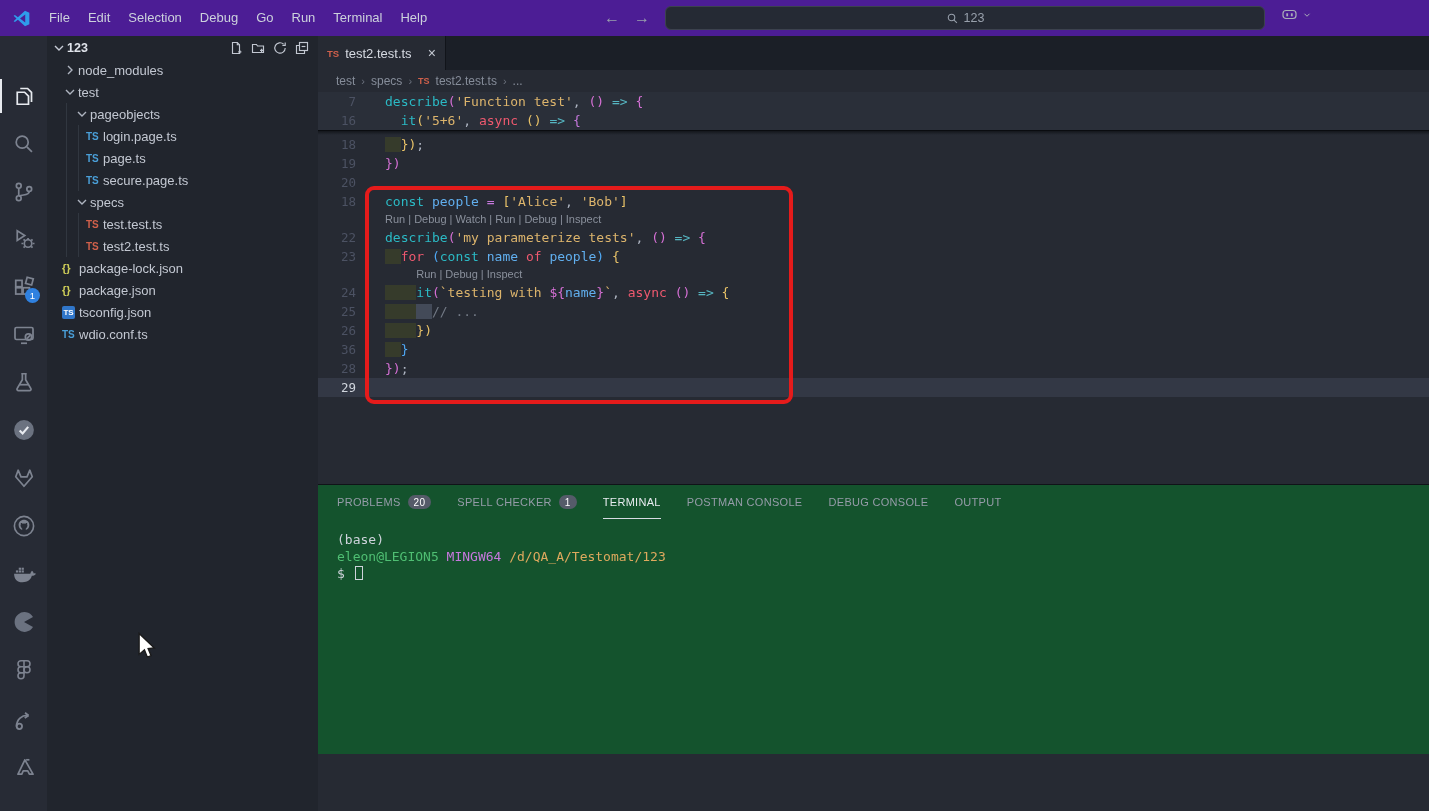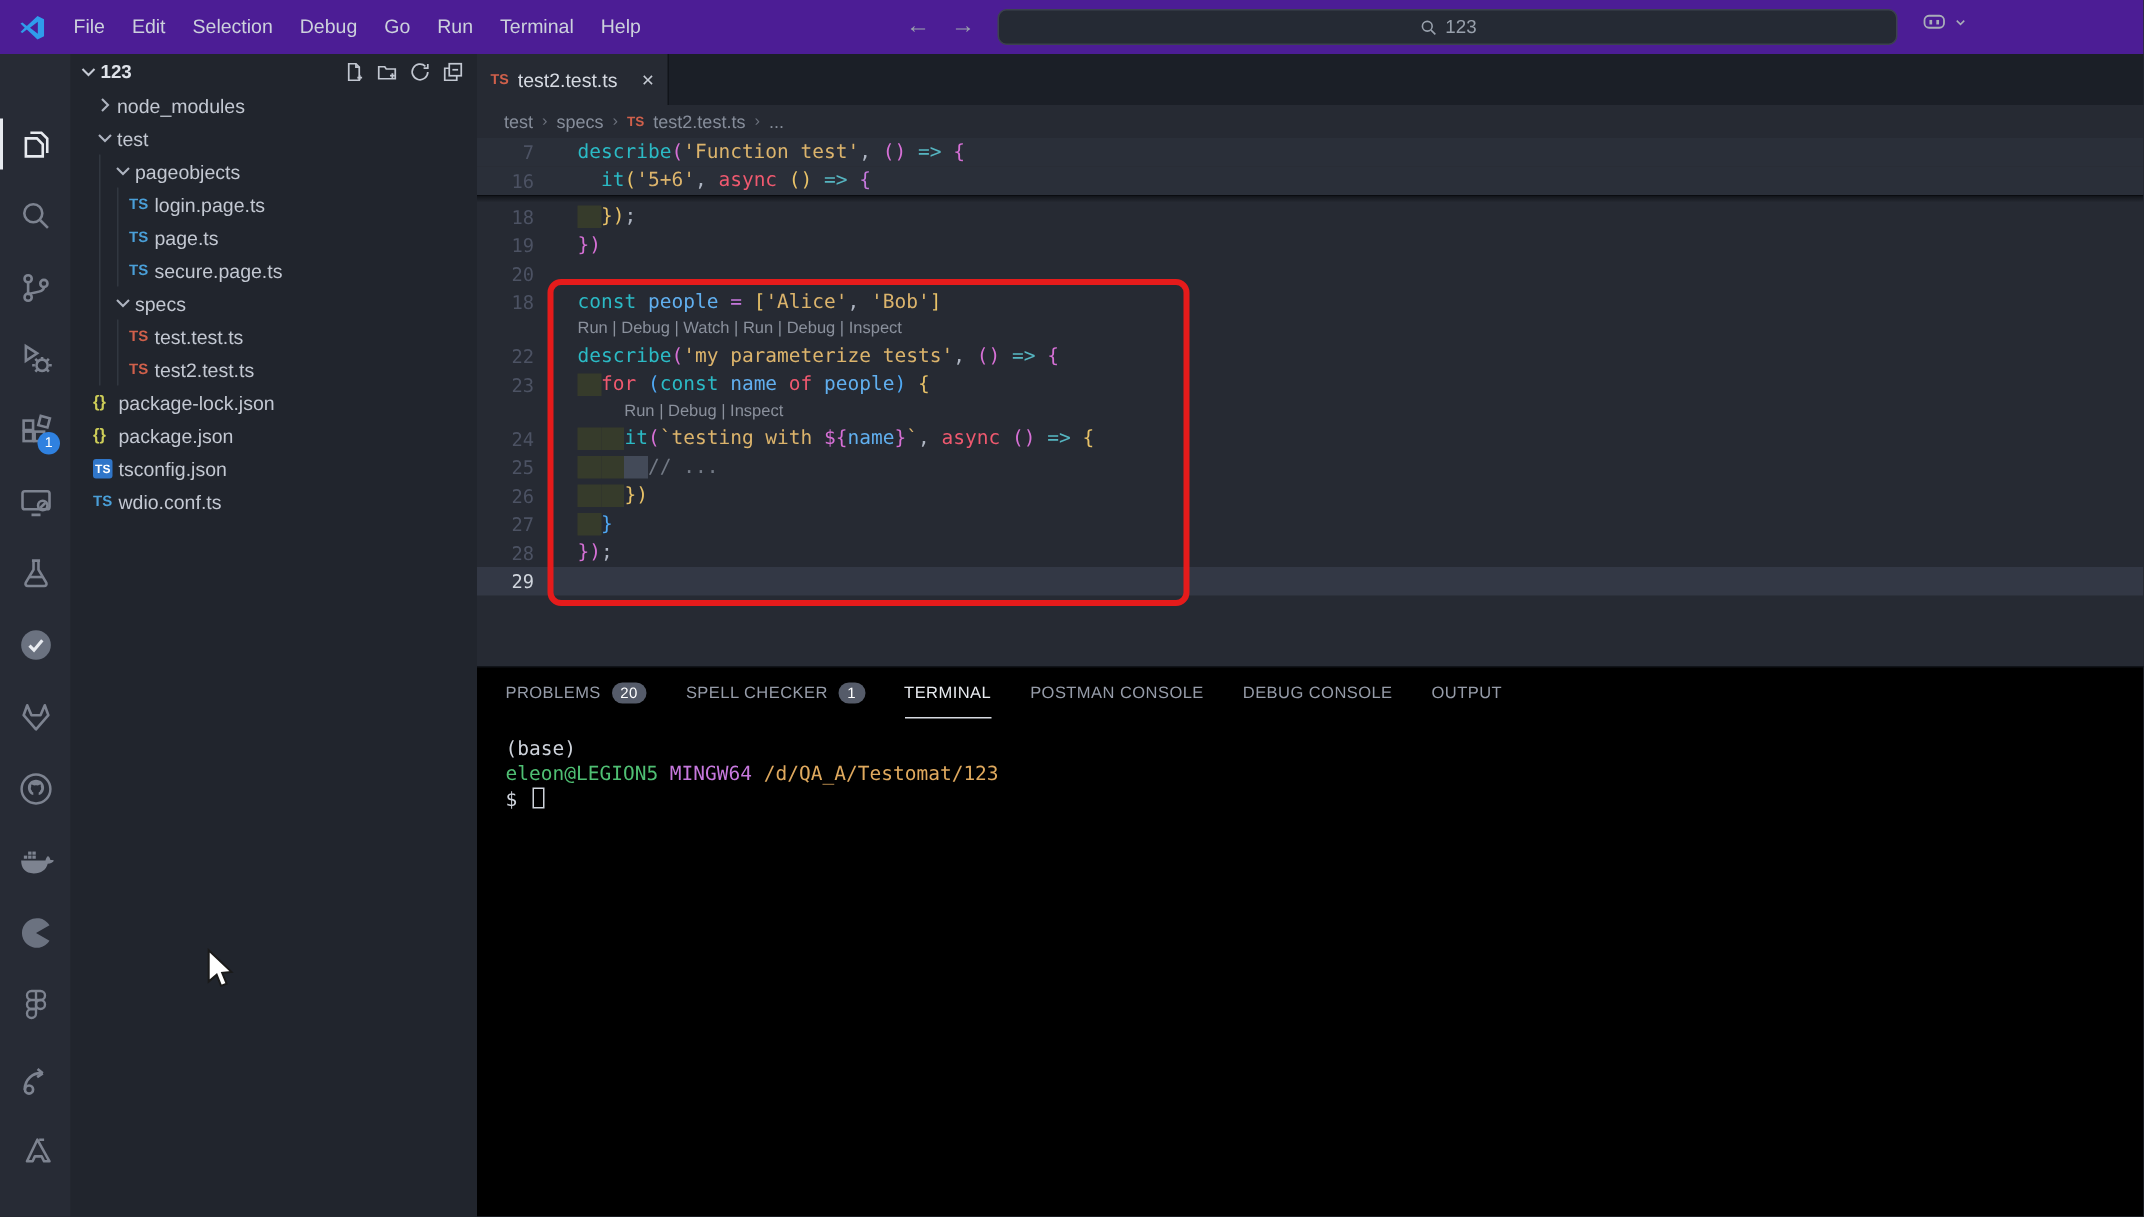--- a/index.html
+++ b/index.html
@@ -66,21 +66,21 @@
   .crow.active-line .lnum { color:#d0d5dd; }
   .lens-row { height:17px; line-height:17px; font-family:"Liberation Sans",sans-serif; font-size:11px; color:#8a909c; white-space:pre; }
   .c-teal{color:#2bbac5} .c-blue{color:#61afef} .c-red{color:#ef596f}
   .c-str{color:#dcb46c} .c-gold{color:#e8c268} .c-pink{color:#d670d6}
   .c-blu2{color:#4fa9f5} .c-cyan{color:#56b6c2} .c-fg{color:#aeb5c2}
   .c-comment{color:#737a86} .c-violet{color:#c678dd}
   .c-olive{background:#363b2b} .c-gblock{background:#434a58}
   .redbox { position:absolute; left:47px; top:94px; width:428px; height:218px; border:4px solid #e51b1b; border-radius:9px; z-index:10; }
 
   
-  .panel { height:367px; border-top:1px solid #101318; background:#000000; flex:none; }
+  .panel { height:270px; border-top:1px solid #101318; background:#14532d; flex:none;margin-top:40px; }
   .panel-tabs { height:34px; display:flex; align-items:center; gap:26px; padding-left:19px; }
   .ptab { display:flex; align-items:center; gap:7px; font-size:11px; letter-spacing:.3px; color:#969ca9; height:100%; }
   .ptab.active { color:#e8ebf0; box-shadow:inset 0 -1px 0 #d7dbe2; }
   .pbadge { background:#555b69; color:#fff; border-radius:9px; font-size:10px; padding:1.5px 6px; }
   .terminal { padding:12px 0 0 19px; font-family:"DejaVu Sans Mono", monospace; font-size:13px; line-height:17px; }
   .t-white{color:#ced3db} .t-green{color:#4fbf73} .t-magenta{color:#c678dd} .t-yellow{color:#dfa95e}
   .t-cursor { display:inline-block; width:8px; height:14px; border:1px solid #ced3db; vertical-align:-2px; margin-left:2px; }
 
   .mouse-cursor { position:absolute; left:137px; top:632px; z-index:50; }
 </style>
@@ -375,21 +375,21 @@
         <div class="crow"><span class="lnum">19</span><span class="c-pink">})</span></div>
         <div class="crow"><span class="lnum">20</span></div>
         <div class="crow"><span class="lnum">18</span><span class="c-teal">const</span><span class="c-fg"> </span><span class="c-blue">people</span><span class="c-fg"> </span><span class="c-violet">=</span><span class="c-fg"> </span><span class="c-gold">[</span><span class="c-str">'Alice'</span><span class="c-fg">, </span><span class="c-str">'Bob'</span><span class="c-gold">]</span></div>
         <div class="lens-row" style="padding-left: 67px;">Run | Debug | Watch | Run | Debug | Inspect</div>
         <div class="crow"><span class="lnum">22</span><span class="c-teal">describe</span><span class="c-pink">(</span><span class="c-str">'my parameterize tests'</span><span class="c-fg">, </span><span class="c-pink">()</span><span class="c-fg"> </span><span class="c-cyan">=&gt;</span><span class="c-fg"> </span><span class="c-pink">{</span></div>
         <div class="crow"><span class="lnum">23</span><span class="c-olive">  </span><span class="c-red">for</span><span class="c-fg"> </span><span class="c-blu2">(</span><span class="c-teal">const</span><span class="c-fg"> </span><span class="c-blue">name</span><span class="c-fg"> </span><span class="c-red">of</span><span class="c-fg"> </span><span class="c-blue">people</span><span class="c-blu2">)</span><span class="c-fg"> </span><span class="c-gold">{</span></div>
         <div class="lens-row" style="padding-left: 98.2px;">Run | Debug | Inspect</div>
         <div class="crow"><span class="lnum">24</span><span class="c-olive">  </span><span class="c-olive">  </span><span class="c-teal">it</span><span class="c-pink">(</span><span class="c-str">`testing with </span><span class="c-pink">${</span><span class="c-blue">name</span><span class="c-pink">}</span><span class="c-str">`</span><span class="c-fg">, </span><span class="c-red">async</span><span class="c-fg"> </span><span class="c-pink">()</span><span class="c-fg"> </span><span class="c-cyan">=&gt;</span><span class="c-fg"> </span><span class="c-gold">{</span></div>
         <div class="crow"><span class="lnum">25</span><span class="c-olive">  </span><span class="c-olive">  </span><span class="c-gblock">  </span><span class="c-comment">// ...</span></div>
         <div class="crow"><span class="lnum">26</span><span class="c-olive">  </span><span class="c-olive">  </span><span class="c-gold">})</span></div>
-        <div class="crow"><span class="lnum">27</span><span class="c-olive">  </span><span class="c-blu2">}</span></div>
+        <div class="crow"><span class="lnum">36</span><span class="c-olive">  </span><span class="c-blu2">}</span></div>
         <div class="crow"><span class="lnum">28</span><span class="c-pink">})</span><span class="c-fg">;</span></div>
         <div class="crow active-line"><span class="lnum">29</span></div>
         <div class="redbox"></div>
       </div>
     <div class="panel">
       <div class="panel-tabs" id="panel-tabs">
           <div class="ptab">
             <span>PROBLEMS</span>
             <span class="pbadge">20</span>
           </div>

